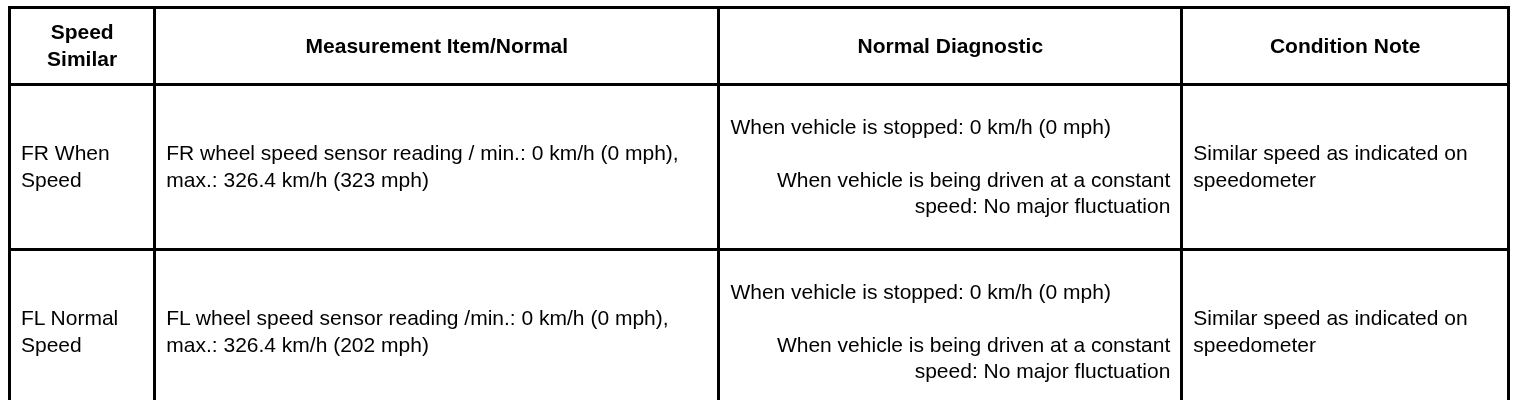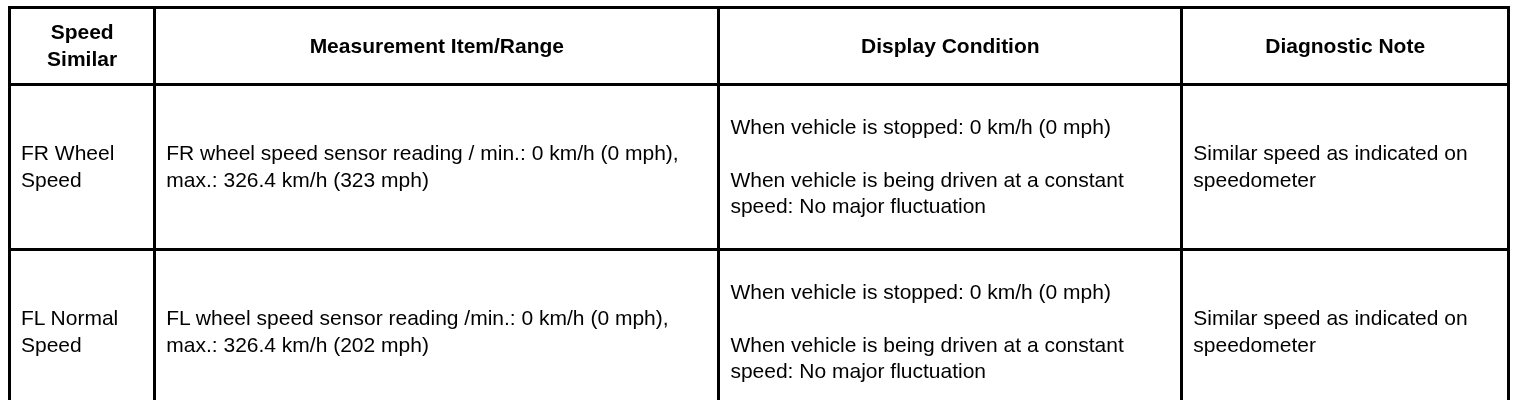--- a/index.html
+++ b/index.html
@@ -54,20 +54,21 @@
   .row-tall td { height: 150px; }
 
   .cell-display {
     padding-left: 12px;
   }
   .cond-block p {
     margin: 0;
   }
   .cond-block p + p {
     margin-top: 26px;
+    text-align: right;
   }
   .note-cell {
     padding-left: 14px;
   }
   .hdr-two-line {
     display: block;
   }
 </style>
 </head>
 <body>
@@ -79,29 +80,29 @@
       <col class="c2">
       <col class="c3">
       <col class="c4">
     </colgroup>
     <thead>
       <tr>
         <th>
           <span class="hdr-two-line">Speed</span>
           <span class="hdr-two-line">Similar</span>
         </th>
-        <th>Measurement Item/Range</th>
-        <th>Display Condition</th>
-        <th>Diagnostic Note</th>
+        <th>Measurement Item/Normal</th>
+        <th>Normal Diagnostic</th>
+        <th>Condition Note</th>
       </tr>
     </thead>
     <tbody>
       <tr class="row-tall">
         <td class="cell-display">
-          <span class="hdr-two-line">FR Wheel</span>
+          <span class="hdr-two-line">FR When</span>
           <span class="hdr-two-line">Speed</span>
         </td>
         <td>FR wheel speed sensor reading / min.: 0 km/h (0 mph), max.: 326.4 km/h (323 mph)</td>
         <td>
           <div class="cond-block">
             <p>When vehicle is stopped: 0 km/h (0 mph)</p>
             <p>When vehicle is being driven at a constant speed: No major fluctuation</p>
           </div>
         </td>
         <td class="note-cell">Similar speed as indicated on speedometer</td>

